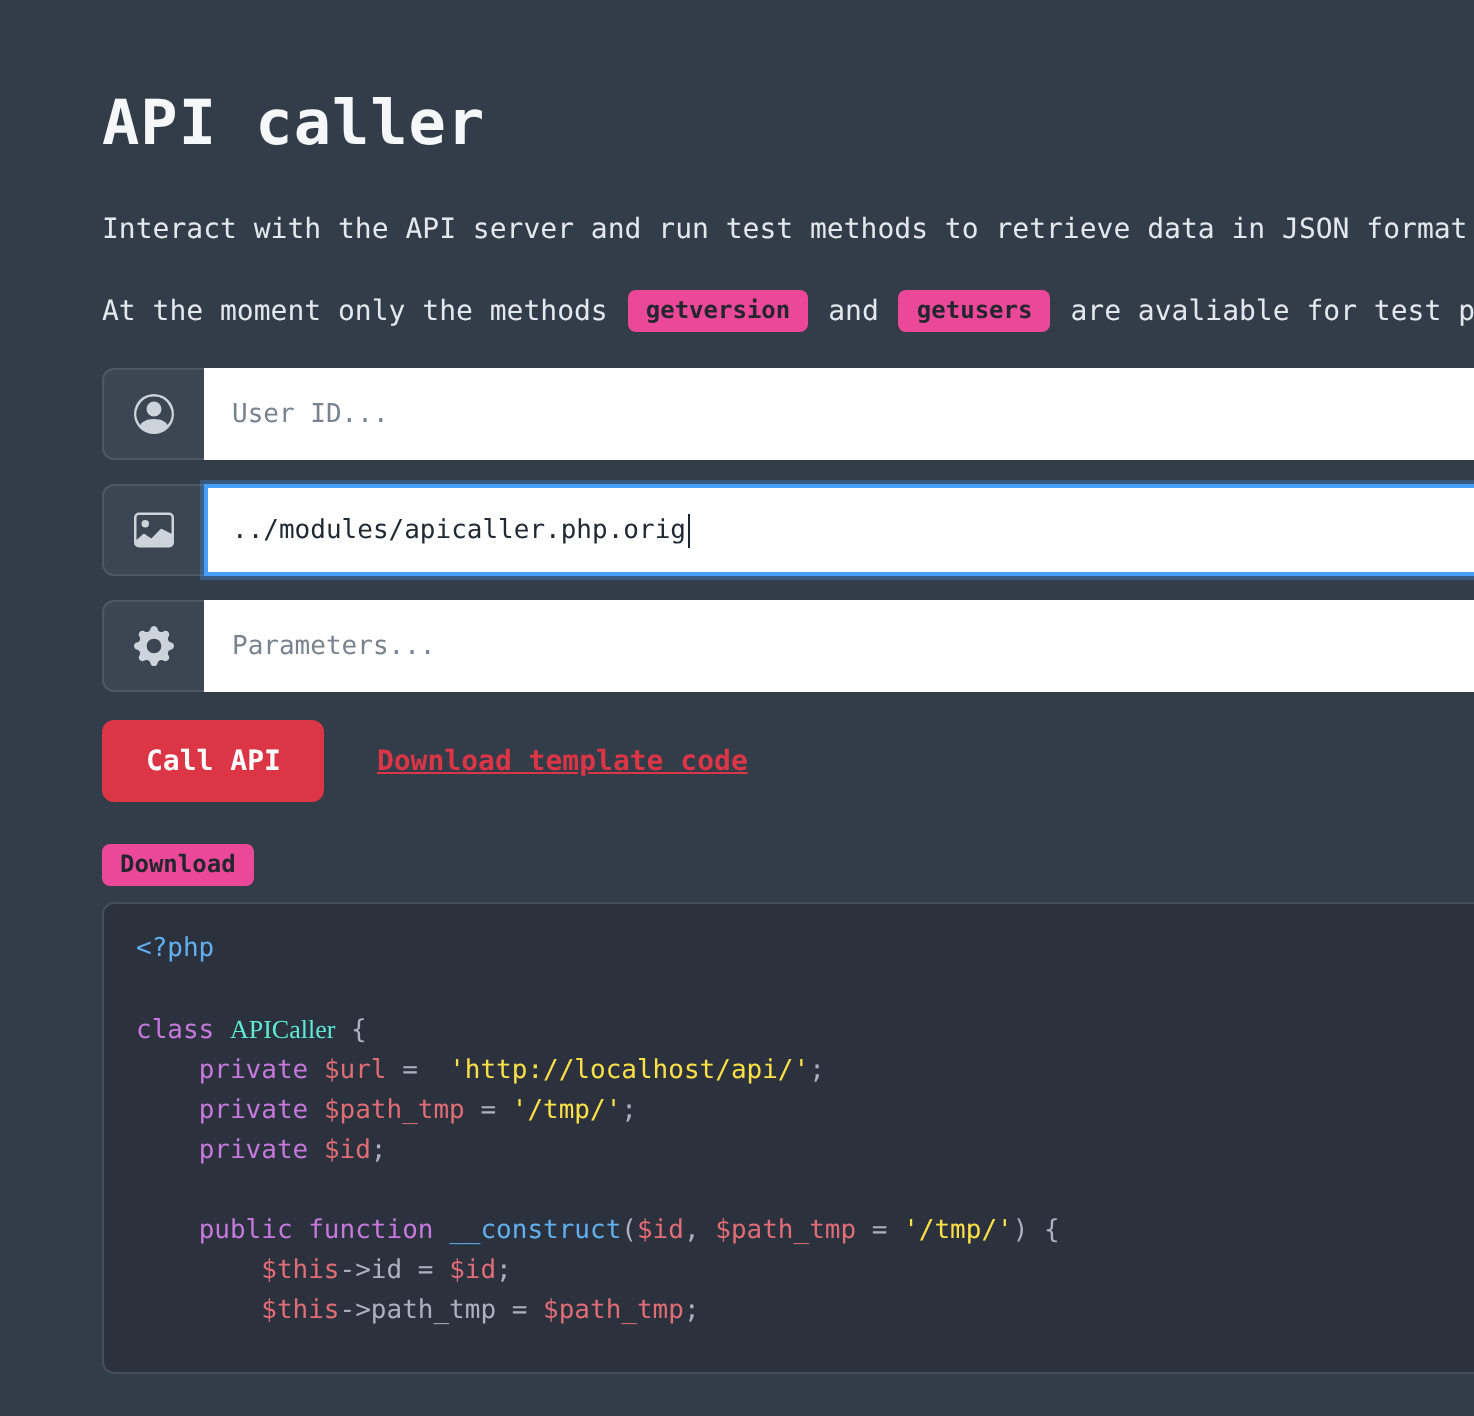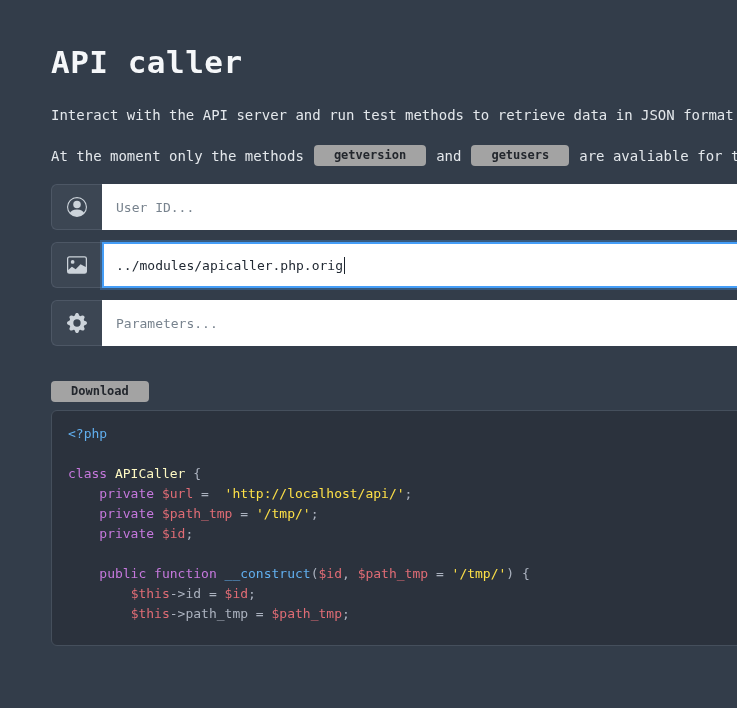--- a/index.html
+++ b/index.html
@@ -7,21 +7,21 @@
   body {
     width:737px; height:708px; overflow:hidden;
     background:#333d4a;
     font-family:"DejaVu Sans Mono", monospace;
   }
   .content { padding:44px 0 0 51px; width:800px; }
 
   h1.page-title { margin:0; font-size:31px; line-height:37px; color:#f5f7f9; font-weight:bold; letter-spacing:0.5px; }
   .subtitle { margin:26px 0 0 0; font-size:14px; color:#e4e8ec; white-space:nowrap; }
   .methods { margin-top:22px; font-size:14px; color:#e4e8ec; white-space:nowrap; display:flex; align-items:center; gap:10px; }
-  .badge { background:#a3a3a3; color:#23272d; font-size:12px; font-weight:bold; padding:4px 20px; border-radius:4px; line-height:13px; display:inline-block; }
+  .badge { background:#ec4899; color:#23272d; font-size:12px; font-weight:bold; padding:4px 9px; border-radius:4px; line-height:13px; display:inline-block; }
 
   .form { margin-top:18px; }
   .igroup { display:flex; height:46px; margin-bottom:12px; width:100%; }
   .iaddon {
     width:51px; flex:0 0 51px; background:#3c4653; border:1px solid #4d5765; border-right:none;
     border-radius:6px 0 0 6px; display:flex; align-items:center; justify-content:center;
   }
   .iaddon svg { width:20px; height:20px; fill:#ccd3da; }
   input.field {
     flex:1; background:#fff; border:none; border-radius:0 6px 6px 0;
@@ -46,21 +46,21 @@
 
   .resp-row { margin-top:20px; }
   .codeblock {
     margin-top:8px; background:#2b323d; border:1px solid #454f5c; border-radius:6px;
     padding:13px 16px; width:100%; height:236px; overflow:hidden;
   }
   .codeblock code { display:block; }
   .code-line { white-space:pre; font-size:13px; line-height:20px; color:#abb2bf; font-family:"DejaVu Sans Mono", monospace; }
   .tok-meta  { color:#61afef; }
   .tok-kw    { color:#c678dd;text-align:right; }
-  .tok-cls   { color:#fef9c3; }
+  .tok-cls   { color:#5eead4;font-family:Liberation Serif, serif; }
   .tok-var   { color:#e06c75; }
   .tok-str   { color:#fde047; }
   .tok-fn    { color:#61afef;text-align:center; }
   .tok-plain { color:#abb2bf; }
 </style>
 </head>
 <body>
 
 <div class="content">
 
@@ -106,20 +106,22 @@
         <svg viewBox="0 0 16 16">
             <path d="M9.405 1.05c-.413-1.4-2.397-1.4-2.81 0l-.1.34a1.464 1.464 0 0 1-2.105.872l-.31-.17c-1.283-.698-2.686.705-1.987 1.987l.169.311c.446.82.023 1.841-.872 2.105l-.34.1c-1.4.413-1.4 2.397 0 2.81l.34.1a1.464 1.464 0 0 1 .872 2.105l-.17.31c-.698 1.283.705 2.686 1.987 1.987l.311-.169a1.464 1.464 0 0 1 2.105.872l.1.34c.413 1.4 2.397 1.4 2.81 0l.1-.34a1.464 1.464 0 0 1 2.105-.872l.31.17c1.283.698 2.686-.705 1.987-1.987l-.169-.311a1.464 1.464 0 0 1 .872-2.105l.34-.1c1.4-.413 1.4-2.397 0-2.81l-.34-.1a1.464 1.464 0 0 1-.872-2.105l.17-.31c.698-1.283-.705-2.686-1.987-1.987l-.311.169a1.464 1.464 0 0 1-2.105-.872l-.1-.34zM8 10.93a2.929 2.929 0 1 1 0-5.86 2.929 2.929 0 0 1 0 5.858z"></path>
           </svg>
       </div>
       <input class="field" placeholder="Parameters..." style="">
     </div>
 
   </div>
 
   <div class="actions">
+    <button class="btn-danger">Call API</button>
+    <a class="dl-link">Download template code</a>
   </div>
 
   <div class="resp-row">
     <span class="badge">Download</span>
   </div>
 
   <div class="codeblock">
     <code id="code-target">
         <div class="code-line"><span class="tok-meta">&lt;?php</span></div>
         <div class="code-line">&nbsp;</div>

